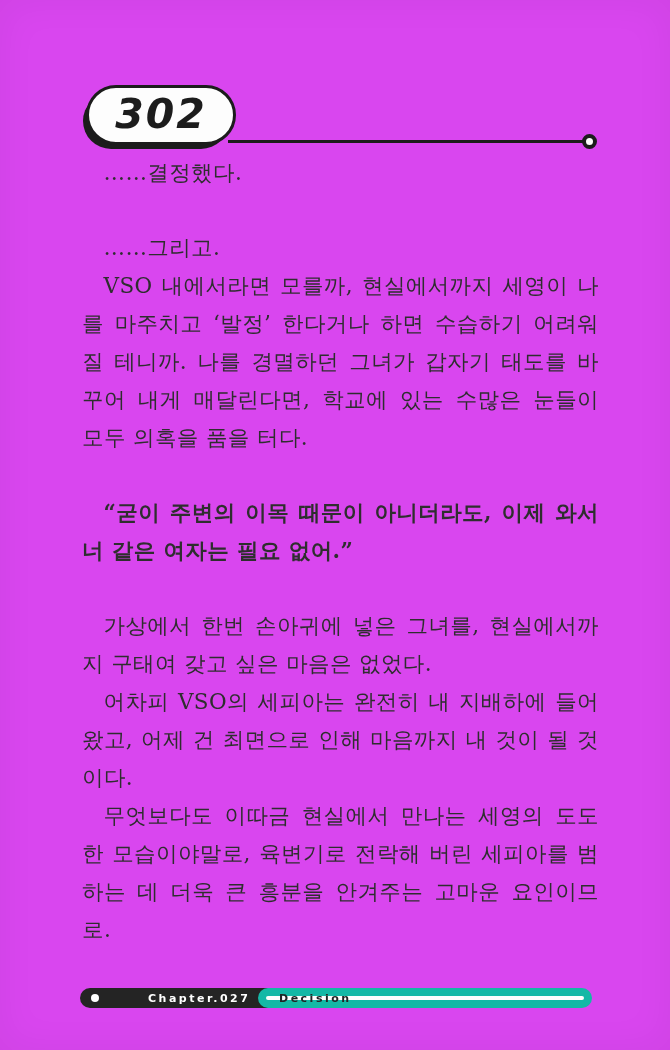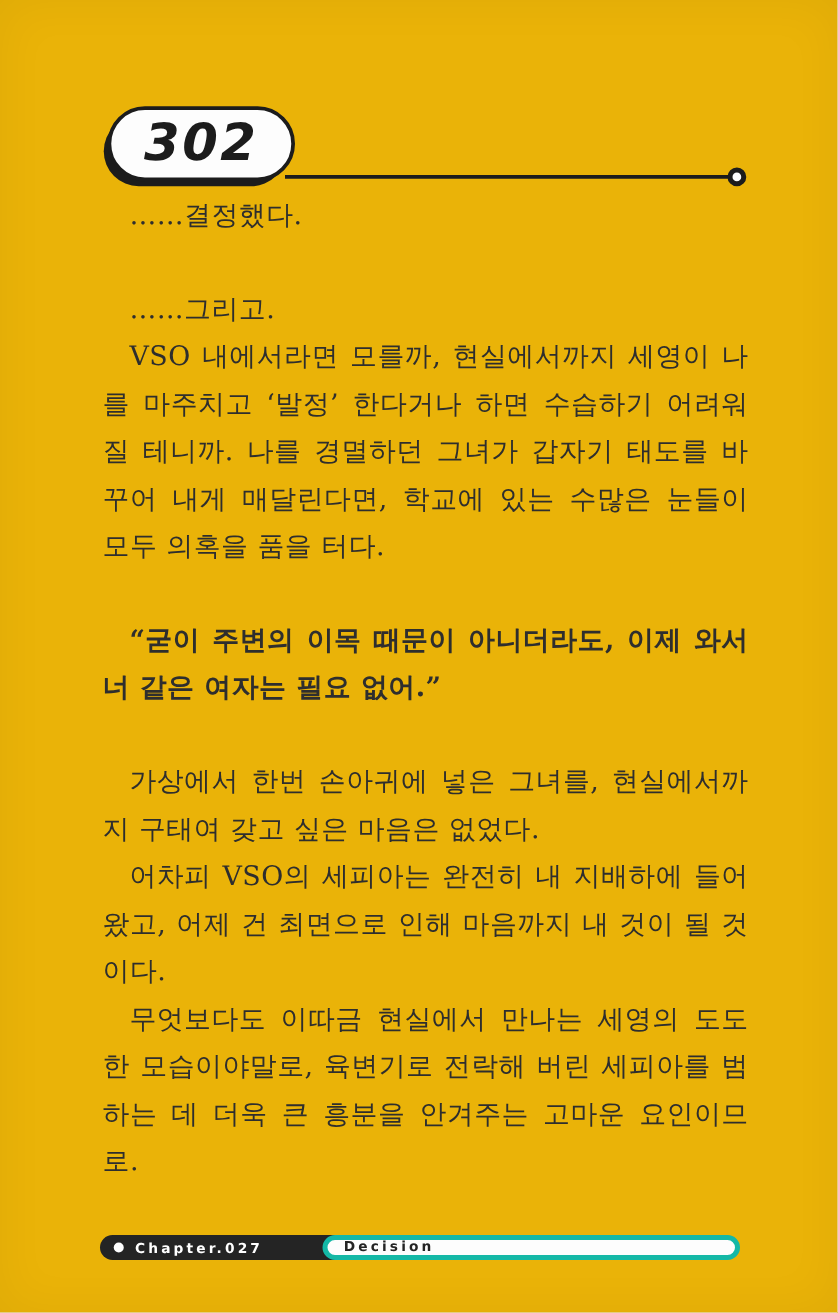--- a/index.html
+++ b/index.html
@@ -2,21 +2,21 @@
 <html><head>
 <meta charset="utf-8">
 <style>
   * { margin: 0; padding: 0; box-sizing: border-box; }
   html, body { background: #e8e8e8; }
   .page {
     position: relative;
     width: 670px;
     height: 1050px;
     margin: 0 auto;
-    background: #eab308;
+    background: #d946ef;
     box-shadow: inset 0 0 40px rgba(0,0,0,0.05);
     overflow: hidden;
     font-family: "DejaVu Serif", "Liberation Serif", serif;
     color: #2e2e2e;
   }
 
   
   .header { position: absolute; left: 0; top: 0; width: 100%; height: 160px; }
   .page-number-badge {
     position: absolute;
@@ -74,43 +74,44 @@
   .footer { position: absolute; left: 0; top: 986px; width: 100%; height: 24px;
     font-family: "DejaVu Sans", "Liberation Sans", sans-serif; }
   .chapter-badge {
     position: absolute;
     left: 80px; top: 2px;
     width: 198px; height: 20px;
     background: #242424;
     border-radius: 11px;
     display: flex; align-items: center;
     color: #ffffff;
+    gap: 40px;
   }
   .chapter-dot {
     width: 8px; height: 8px;
     border-radius: 50%;
     background: #ffffff;
     margin-left: 11px;
     flex: 0 0 auto;
   }
   .chapter-label {
     font-size: 11px;
     font-weight: bold;
     letter-spacing: 2.5px;
     margin-left: 9px;
     white-space: nowrap;
   }
   .section-badge {
     position: absolute;
     left: 258px; top: 2px;
     width: 334px; height: 20px;
     background: #fdfdfd;
-    border: 4px solid #14b8a6;
+    border: 8px solid #14b8a6;
     border-radius: 11px;
-    display: flex; align-items: flex-end;
+    display: flex; align-items: center;
     color: #242424;
   }
   .section-label {
     font-size: 11px;
     font-weight: bold;
     letter-spacing: 2.5px;
     margin-left: 13px;
     white-space: nowrap;
   }
 </style>

